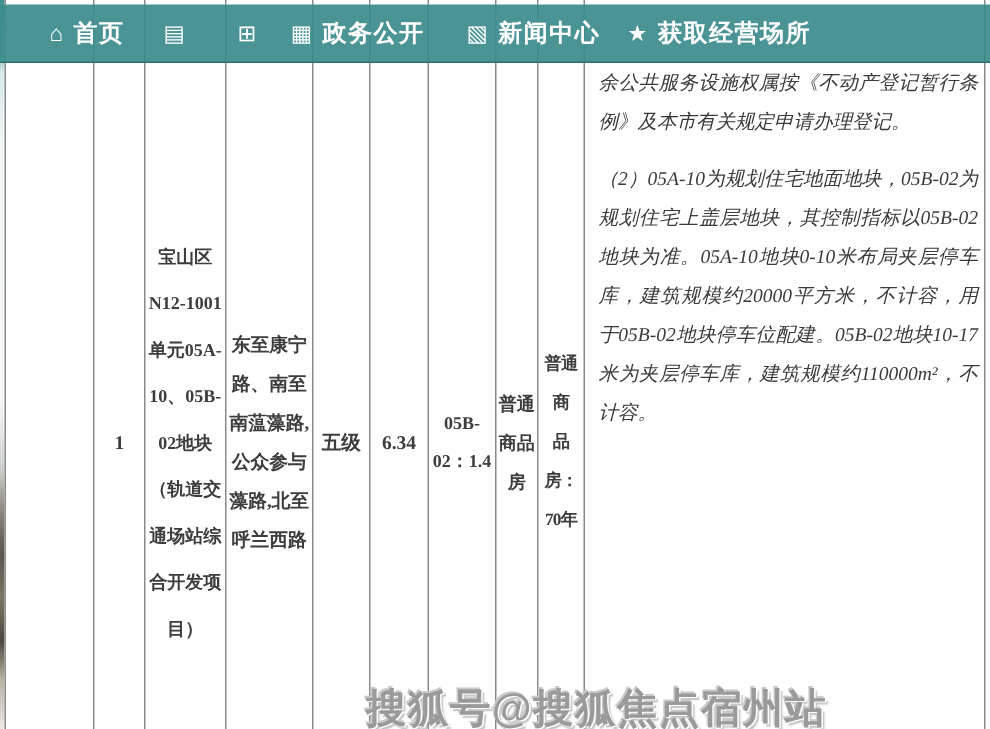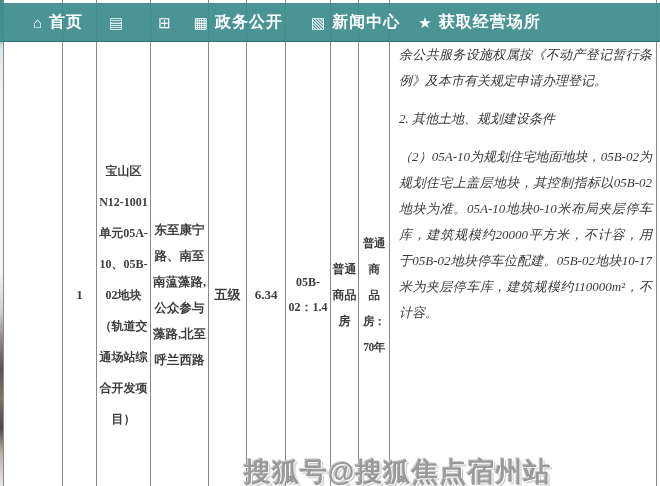--- a/index.html
+++ b/index.html
@@ -119,21 +119,20 @@
 商品
 房</span>
   </div>
   <div class="col col-i">
     <span class="cell-text">普通商
 品房：
 70年</span>
   </div>
   <div class="col col-j">
     <p>余公共服务设施权属按《不动产登记暂行条例》及本市有关规定申请办理登记。</p>
-    <p>2. 其他土地、规划建设条件</p>
     <p>（2）05A-10为规划住宅地面地块，05B-02为规划住宅上盖层地块，其控制指标以05B-02地块为准。05A-10地块0-10米布局夹层停车库，建筑规模约20000平方米，不计容，用于05B-02地块停车位配建。05B-02地块10-17米为夹层停车库，建筑规模约110000m²，不计容。</p>
 
   </div>
 </div>
 
 <div class="nav">
   <div class="nav-item ni-1">
     <span class="nav-icon">⌂</span>
     <span>首页</span>
   </div>

